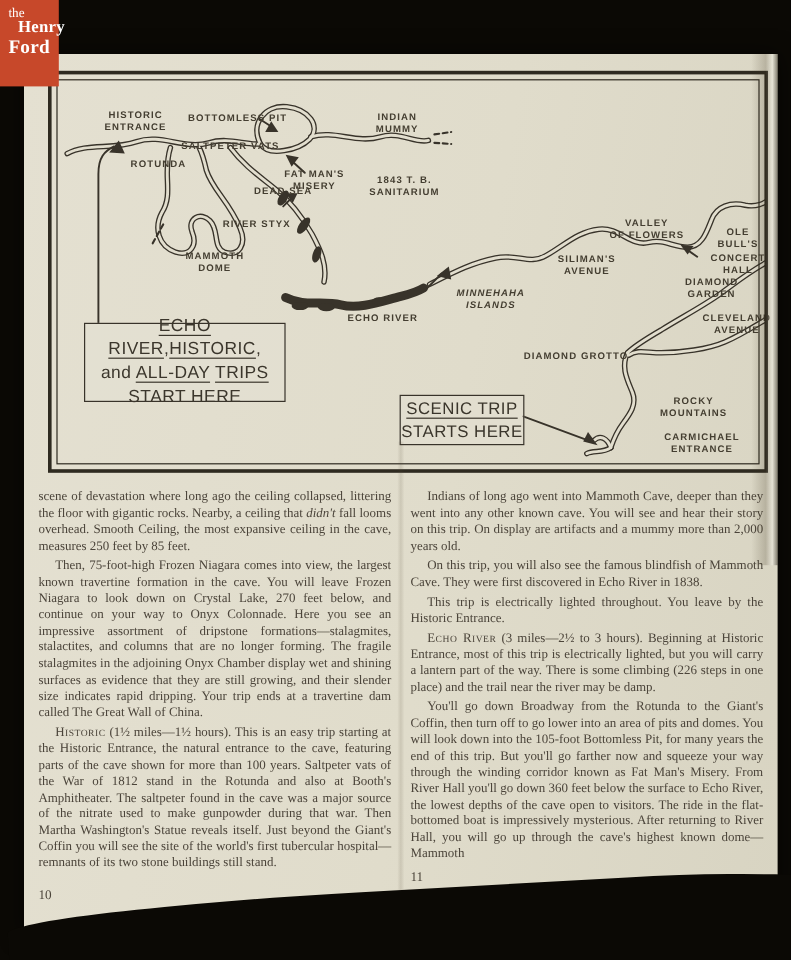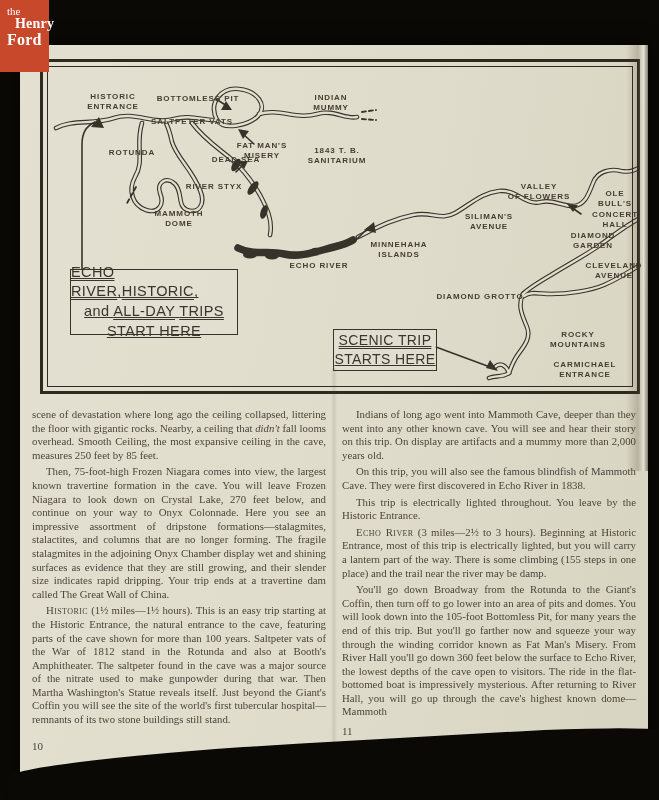--- a/index.html
+++ b/index.html
@@ -26,21 +26,21 @@
   .map{position:absolute;left:20px;top:14px;width:600px;height:335px;}
   .frame-outer{position:absolute;inset:0;border:3.5px solid #2e2a20;}
   .frame-inner{position:absolute;inset:7px;border:1.5px solid #2e2a20;}
   .map svg{position:absolute;inset:0;}
   .map-label{position:absolute;transform:translate(-50%,-50%);
         font-size:8px;font-weight:700;letter-spacing:.9px;line-height:1.3;
         color:#443e31;text-align:center;white-space:pre-line;}
   .start-box{position:absolute;border:1.6px solid #38332a;color:#3b362c;
         display:flex;flex-direction:column;justify-content:center;align-items:center;
         background:rgba(228,224,211,.55);}
-  .start-box .bx-line{text-align:left;text-decoration:underline;}
+  .start-box .bx-line{text-align:center;}
   .u{text-decoration:underline;text-underline-offset:2.5px;text-decoration-thickness:1.2px;}
   #trips-box{left:30px;top:210px;width:166px;height:64px;font-size:14.5px;letter-spacing:.4px;line-height:1.35;}
   #scenic-box{left:293px;top:270px;width:102px;height:40px;font-size:14px;letter-spacing:.4px;line-height:1.35;}
   
   .columns{position:absolute;left:0;top:363px;width:100%;display:flex;gap:16px;
         padding:0 12px;box-sizing:border-box;
         font-family:"Liberation Serif",serif;color:#4b443a;}
   .col{width:296px;font-size:10.8px;line-height:13.6px;text-align:justify;}
   .col p{margin:0 0 3px 0;}
   .col p.ind{text-indent:14px;}
@@ -125,33 +125,33 @@
             <polygon points="458,312 446,309 450,301"></polygon>
           </g>
         </g>
       </svg>
 
       <div id="map-labels">
           <div class="map-label" style="left: 73px; top: 43px;">HISTORIC
 ENTRANCE</div>
           <div class="map-label" style="left: 158px; top: 40px; text-align: center;">BOTTOMLESS PIT</div>
           <div class="map-label" style="left: 152px; top: 63px; text-align: right;">SALTPETER VATS</div>
-          <div class="map-label" style="left: 92px; top: 94px;">ROTUNDA</div>
+          <div class="map-label" style="left: 92px; top: 78px;">ROTUNDA</div>
           <div class="map-label" style="left: 291px; top: 44px;">INDIAN
 MUMMY</div>
           <div class="map-label" style="left: 222px; top: 92px;">FAT MAN'S
 MISERY</div>
           <div class="map-label" style="left: 297px; top: 97px;">1843 T. B.
 SANITARIUM</div>
           <div class="map-label" style="left: 196px; top: 101px;">DEAD SEA</div>
           <div class="map-label" style="left: 174px; top: 128px;">RIVER STYX</div>
           <div class="map-label" style="left: 139px; top: 160px;">MAMMOTH
 DOME</div>
           <div class="map-label" style="left: 279px; top: 207px;">ECHO RIVER</div>
-          <div class="map-label" style="left: 359px; top: 191px;">MINNEHAHA
+          <div class="map-label" style="left: 369px; top: 191px; font-style: italic;">MINNEHAHA
 ISLANDS</div>
           <div class="map-label" style="left: 449px; top: 163px;">SILIMAN'S
 AVENUE</div>
           <div class="map-label" style="left: 499px; top: 133px;">VALLEY
 OF FLOWERS</div>
           <div class="map-label" style="left: 575px; top: 151px;">OLE BULL'S
 CONCERT HALL</div>
           <div class="map-label" style="left: 553px; top: 182px;">DIAMOND GARDEN</div>
           <div class="map-label" style="left: 574px; top: 212px;">CLEVELAND
 AVENUE</div>
@@ -179,21 +179,21 @@
       <div class="col" id="col-left">
           <p><span>scene of devastation where long ago the ceiling collapsed, littering the floor with gigantic rocks. Nearby, a ceiling that </span><span class="it">didn't</span><span> fall looms overhead. Smooth Ceiling, the most expansive ceiling in the cave, measures 250 feet by 85 feet.</span></p>
           <p class="ind"><span>Then, 75-foot-high Frozen Niagara comes into view, the largest known travertine formation in the cave. You will leave Frozen Niagara to look down on Crystal Lake, 270 feet below, and continue on your way to Onyx Colonnade. Here you see an impressive assortment of dripstone formations—stalagmites, stalactites, and columns that are no longer forming. The fragile stalagmites in the adjoining Onyx Chamber display wet and shining surfaces as evidence that they are still growing, and their slender size indicates rapid dripping. Your trip ends at a travertine dam called The Great Wall of China.</span></p>
           <p class="ind"><span class="sc">Historic</span><span> (1½ miles—1½ hours). This is an easy trip starting at the Historic Entrance, the natural entrance to the cave, featuring parts of the cave shown for more than 100 years. Saltpeter vats of the War of 1812 stand in the Rotunda and also at Booth's Amphitheater. The saltpeter found in the cave was a major source of the nitrate used to make gunpowder during that war. Then Martha Washington's Statue reveals itself. Just beyond the Giant's Coffin you will see the site of the world's first tubercular hospital—remnants of its two stone buildings still stand.</span></p>
           <div class="pagenum">10</div>
         </div>
       <div class="col" id="col-right">
           <p class="ind"><span>Indians of long ago went into Mammoth Cave, deeper than they went into any other known cave. You will see and hear their story on this trip. On display are artifacts and a mummy more than 2,000 years old.</span></p>
           <p class="ind"><span>On this trip, you will also see the famous blindfish of Mammoth Cave. They were first discovered in Echo River in 1838.</span></p>
           <p class="ind"><span>This trip is electrically lighted throughout. You leave by the Historic Entrance.</span></p>
-          <p class="ind"><span class="sc">Echo River</span><span> (3 miles—2½ to 3 hours). Beginning at Historic Entrance, most of this trip is electrically lighted, but you will carry a lantern part of the way. There is some climbing (155 steps in one place) and the trail near the river may be damp.</span></p>
+          <p class="ind"><span class="sc">Echo River</span><span> (3 miles—2½ to 3 hours). Beginning at Historic Entrance, most of this trip is electrically lighted, but you will carry a lantern part of the way. There is some climbing (226 steps in one place) and the trail near the river may be damp.</span></p>
           <p class="ind"><span>You'll go down Broadway from the Rotunda to the Giant's Coffin, then turn off to go lower into an area of pits and domes. You will look down into the 105-foot Bottomless Pit, for many years the end of this trip. But you'll go farther now and squeeze your way through the winding corridor known as Fat Man's Misery. From River Hall you'll go down 360 feet below the surface to Echo River, the lowest depths of the cave open to visitors. The ride in the flat-bottomed boat is impressively mysterious. After returning to River Hall, you will go up through the cave's highest known dome—Mammoth</span></p>
           <div class="pagenum right">11</div>
         </div>
     </div>
 
     <div class="fold-shadow"></div>
     <div class="center-crease"></div>
     <div class="bottom-wedge"></div>
   </div>
 

